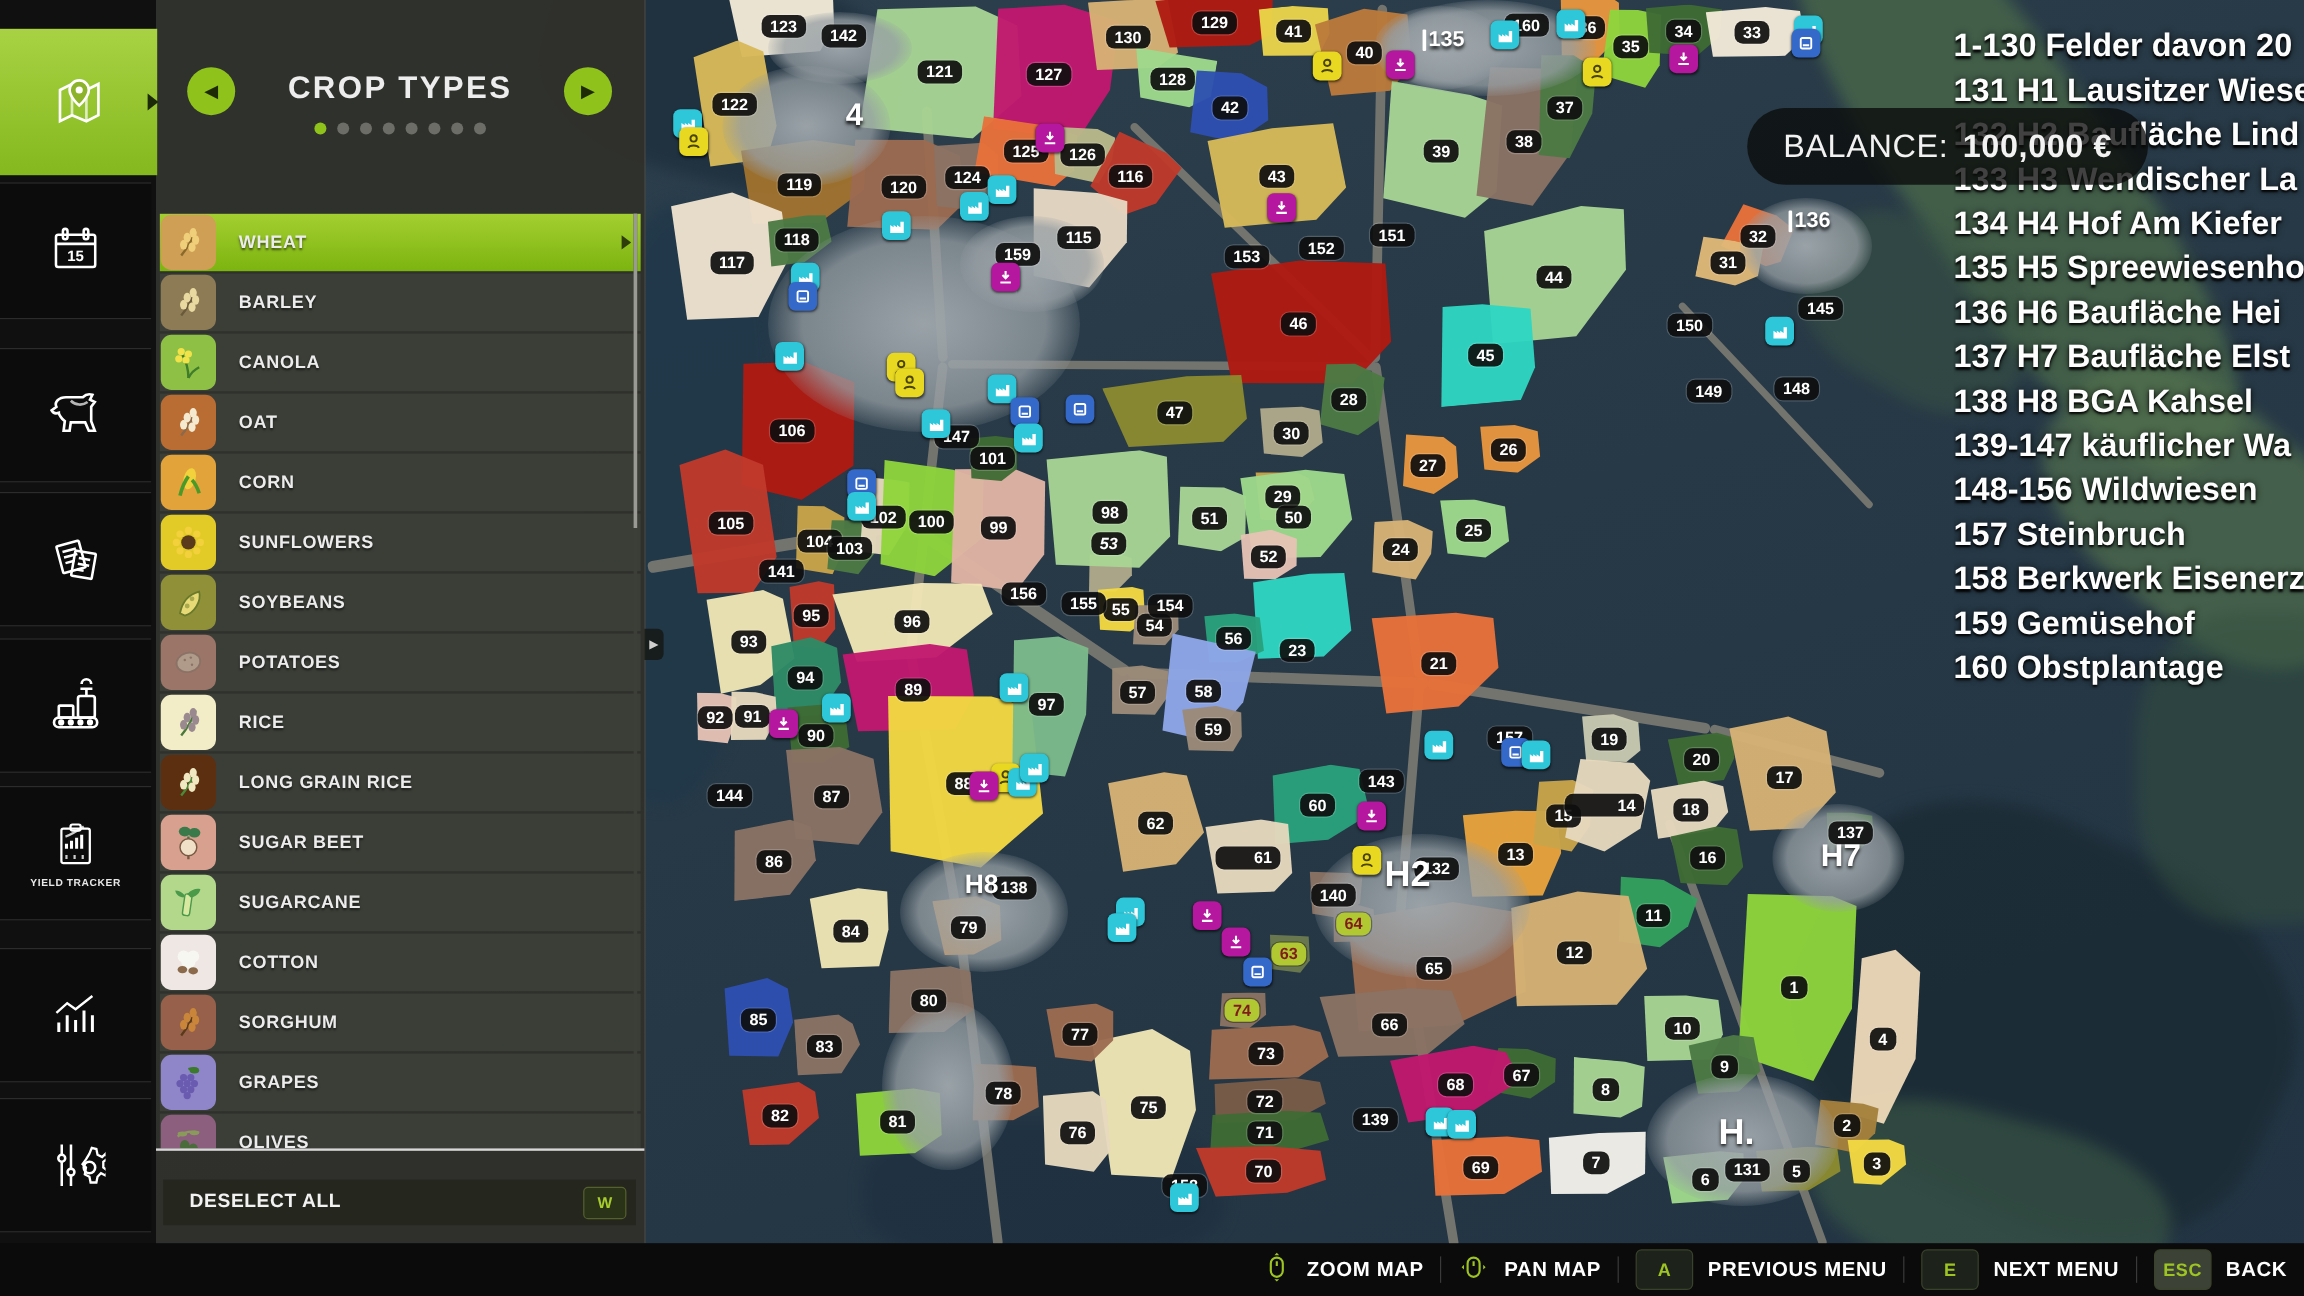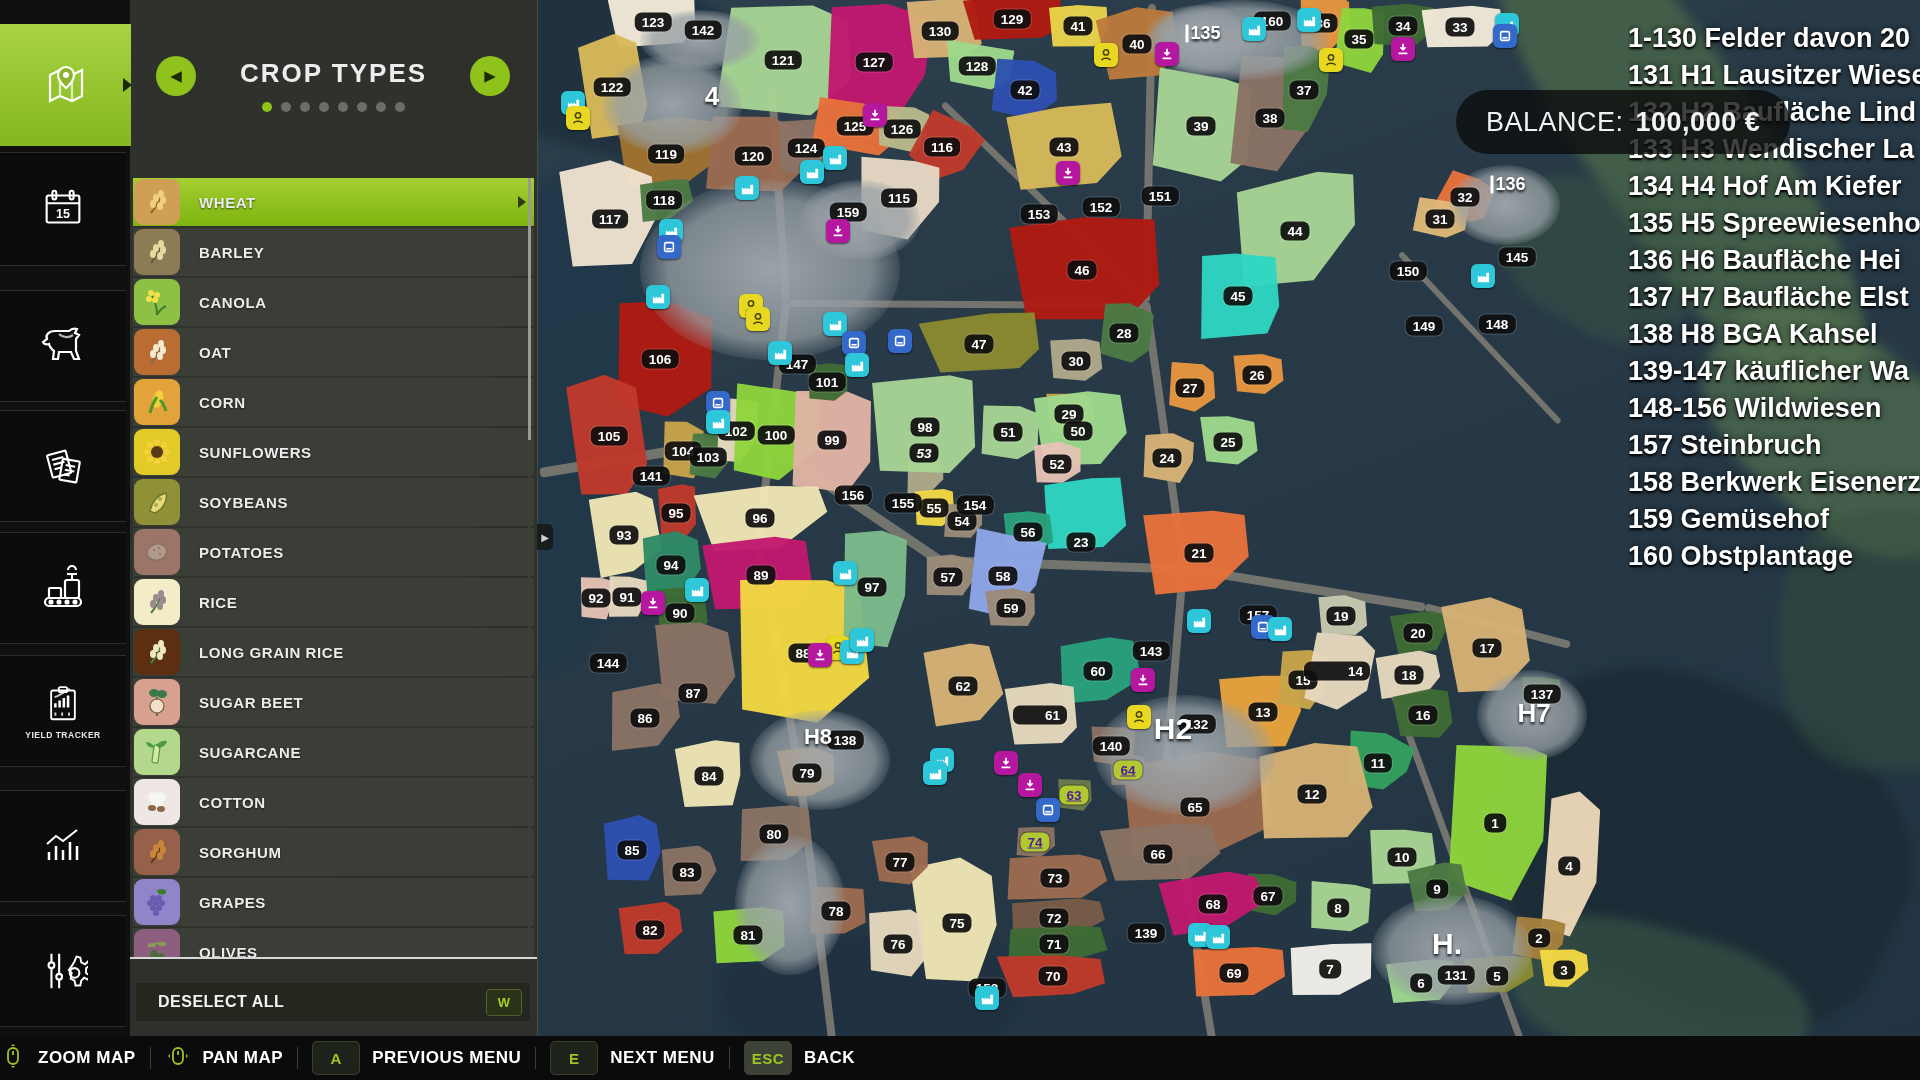--- a/index.html
+++ b/index.html
@@ -9,21 +9,21 @@
   #map{position:absolute;inset:0;background:
        linear-gradient(160deg,#2e4150 0%,#283a47 40%,#223443 100%);}
   .terr{position:absolute;border-radius:40%;filter:blur(6px);}
   .road{position:absolute;height:9px;background:#74746e;transform-origin:0 50%;z-index:2;border-radius:4px;}
   .field{position:absolute;z-index:3;opacity:.96;}
   .urban{position:absolute;z-index:4;border-radius:50%;
          background:radial-gradient(ellipse at center,rgba(160,168,173,.95) 0%,rgba(150,158,163,.75) 55%,rgba(150,158,163,0) 75%);}
   .badge{position:absolute;z-index:6;transform:translate(-50%,-50%);
          background:rgba(14,14,14,.92);color:#fff;font-weight:bold;font-size:13.5px;
          padding:2px 7px;border-radius:7px;white-space:nowrap;box-shadow:0 0 0 1px rgba(255,255,255,.18);}
-  .badge.lime{background:#b2c832;color:#4c1d95;box-shadow:0 0 0 1px rgba(0,0,0,.35);text-decoration:underline;}
+  .badge.lime{background:#b2c832;color:#7f1d1d;box-shadow:0 0 0 1px rgba(0,0,0,.35);}
   .hmark{position:absolute;z-index:7;transform:translate(-50%,-50%);color:#fff;font-weight:bold;
          text-shadow:0 2px 3px rgba(0,0,0,.9);display:flex;align-items:center;gap:2px;}
   .hmark .flagpole{display:inline-block;width:3px;height:18px;background:#fff;border-radius:1px;}
   .micon{position:absolute;z-index:7;width:24px;height:24px;border-radius:6px;transform:translate(-50%,-50%);
          display:flex;align-items:center;justify-content:center;box-shadow:0 1px 2px rgba(0,0,0,.6);}
   .micon svg{display:block;}
   .mi-c{background:#2ec7d9;} .mi-m{background:#b5179e;} .mi-y{background:#e8d821;} .mi-b{background:#3569c9;}
   
   #balance{position:absolute;left:1456px;top:90px;height:64px;z-index:40;
            background:rgba(10,12,10,.78);border-radius:34px;display:flex;align-items:center;
@@ -69,21 +69,21 @@
   #deselect{position:absolute;left:6px;top:983px;width:394px;height:38px;background:#25271f;
             display:flex;align-items:center;justify-content:space-between;padding:0 8px 0 22px;box-sizing:border-box;}
   #deselect .dlabel{color:#f2f2f2;font-size:16px;font-weight:bold;letter-spacing:.5px;}
   .keycap{min-width:26px;height:25px;padding:0 4px;background:#2a3318;border:1px solid #55602f;border-radius:4px;
           color:#a7cc2d;font-size:13px;font-weight:bold;display:flex;align-items:center;justify-content:center;}
   #collapse{position:absolute;left:537px;top:524px;width:16px;height:26px;background:rgba(20,22,18,.8);
             border-radius:0 5px 5px 0;z-index:56;display:flex;align-items:center;justify-content:center;
             color:#cfcfcf;font-size:10px;}
   
   #bottombar{position:absolute;left:0;bottom:0;width:1920px;height:44px;background:#0b0b0b;z-index:70;
-             display:flex;align-items:center;justify-content:flex-start;padding-right:14px;box-sizing:border-box;gap:14px;}
+             display:flex;align-items:center;justify-content:flex-end;padding-right:14px;box-sizing:border-box;gap:14px;}
   .bb-item{display:flex;align-items:center;gap:12px;color:#fff;font-size:17px;font-weight:bold;letter-spacing:.5px;}
   .bb-div{width:1px;height:22px;background:#3a3a3a;}
   .bb-key{min-width:34px;height:32px;padding:0 6px;border-radius:5px;background:#1d231b;border:1px solid #39422a;
           color:#9dc422;font-size:15px;font-weight:bold;display:flex;align-items:center;justify-content:center;}
   .bb-key.esc{background:#3c4336;}
 </style>
 </head>
 <body>
 
 <div id="stage">
@@ -353,21 +353,21 @@
       <div class="badge" style="left: 651px; top: 476px;">141</div>
       <div class="badge" style="left: 676px; top: 513px;">95</div>
       <div class="badge" style="left: 760px; top: 518px;">96</div>
       <div class="badge" style="left: 624px; top: 535px;">93</div>
       <div class="badge" style="left: 671px; top: 565px;">94</div>
       <div class="badge" style="left: 596px; top: 598px;">92</div>
       <div class="badge" style="left: 627px; top: 597px;">91</div>
       <div class="badge" style="left: 680px; top: 613px;">90</div>
       <div class="badge" style="left: 761px; top: 575px;">89</div>
       <div class="badge" style="left: 803px; top: 653px;">88</div>
-      <div class="badge" style="left: 693px; top: 664px; margin-top: 29px;">87</div>
+      <div class="badge" style="left: 693px; top: 664px;">87</div>
       <div class="badge" style="left: 608px; top: 663px;">144</div>
       <div class="badge" style="left: 645px; top: 718px;">86</div>
       <div class="badge" style="left: 872px; top: 587px;">97</div>
       <div class="badge" style="left: 853px; top: 495px;">156</div>
       <div class="badge" style="left: 903px; top: 503px;">155</div>
       <div class="badge" style="left: 975px; top: 505px;">154</div>
       <div class="badge" style="left: 632px; top: 850px;">85</div>
       <div class="badge" style="left: 709px; top: 776px;">84</div>
       <div class="badge" style="left: 807px; top: 773px;">79</div>
       <div class="badge" style="left: 687px; top: 872px;">83</div>

